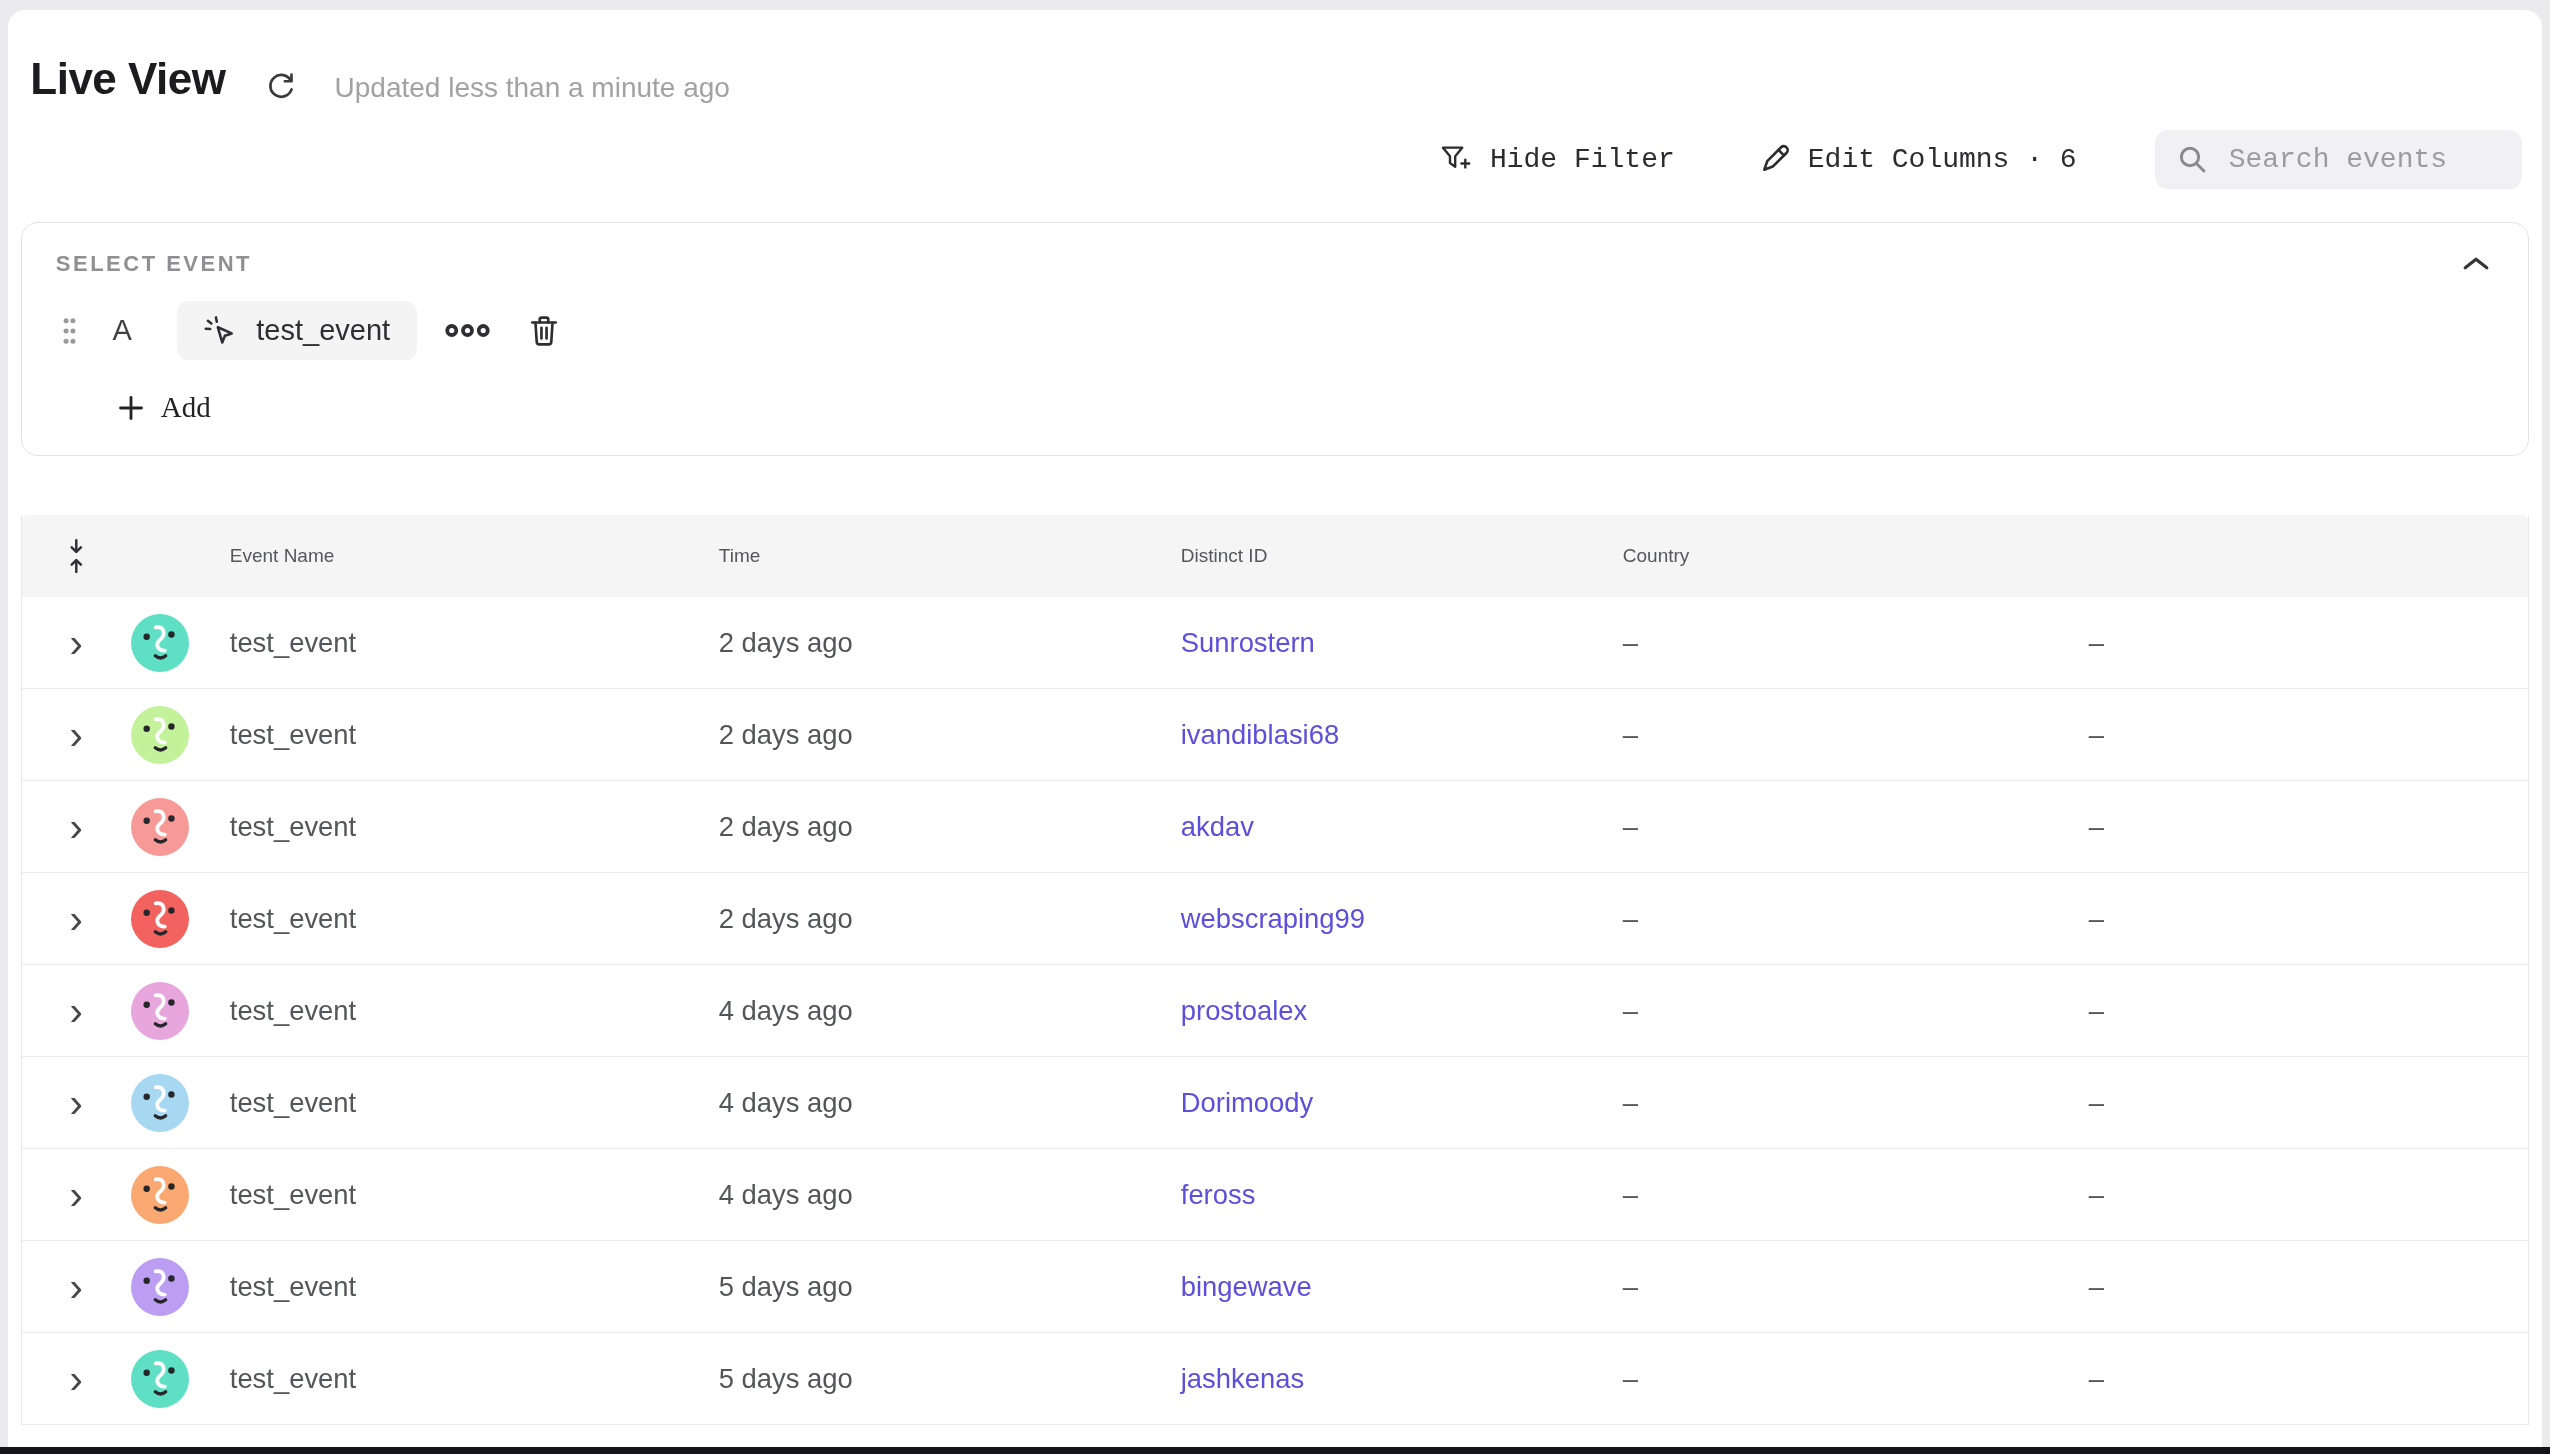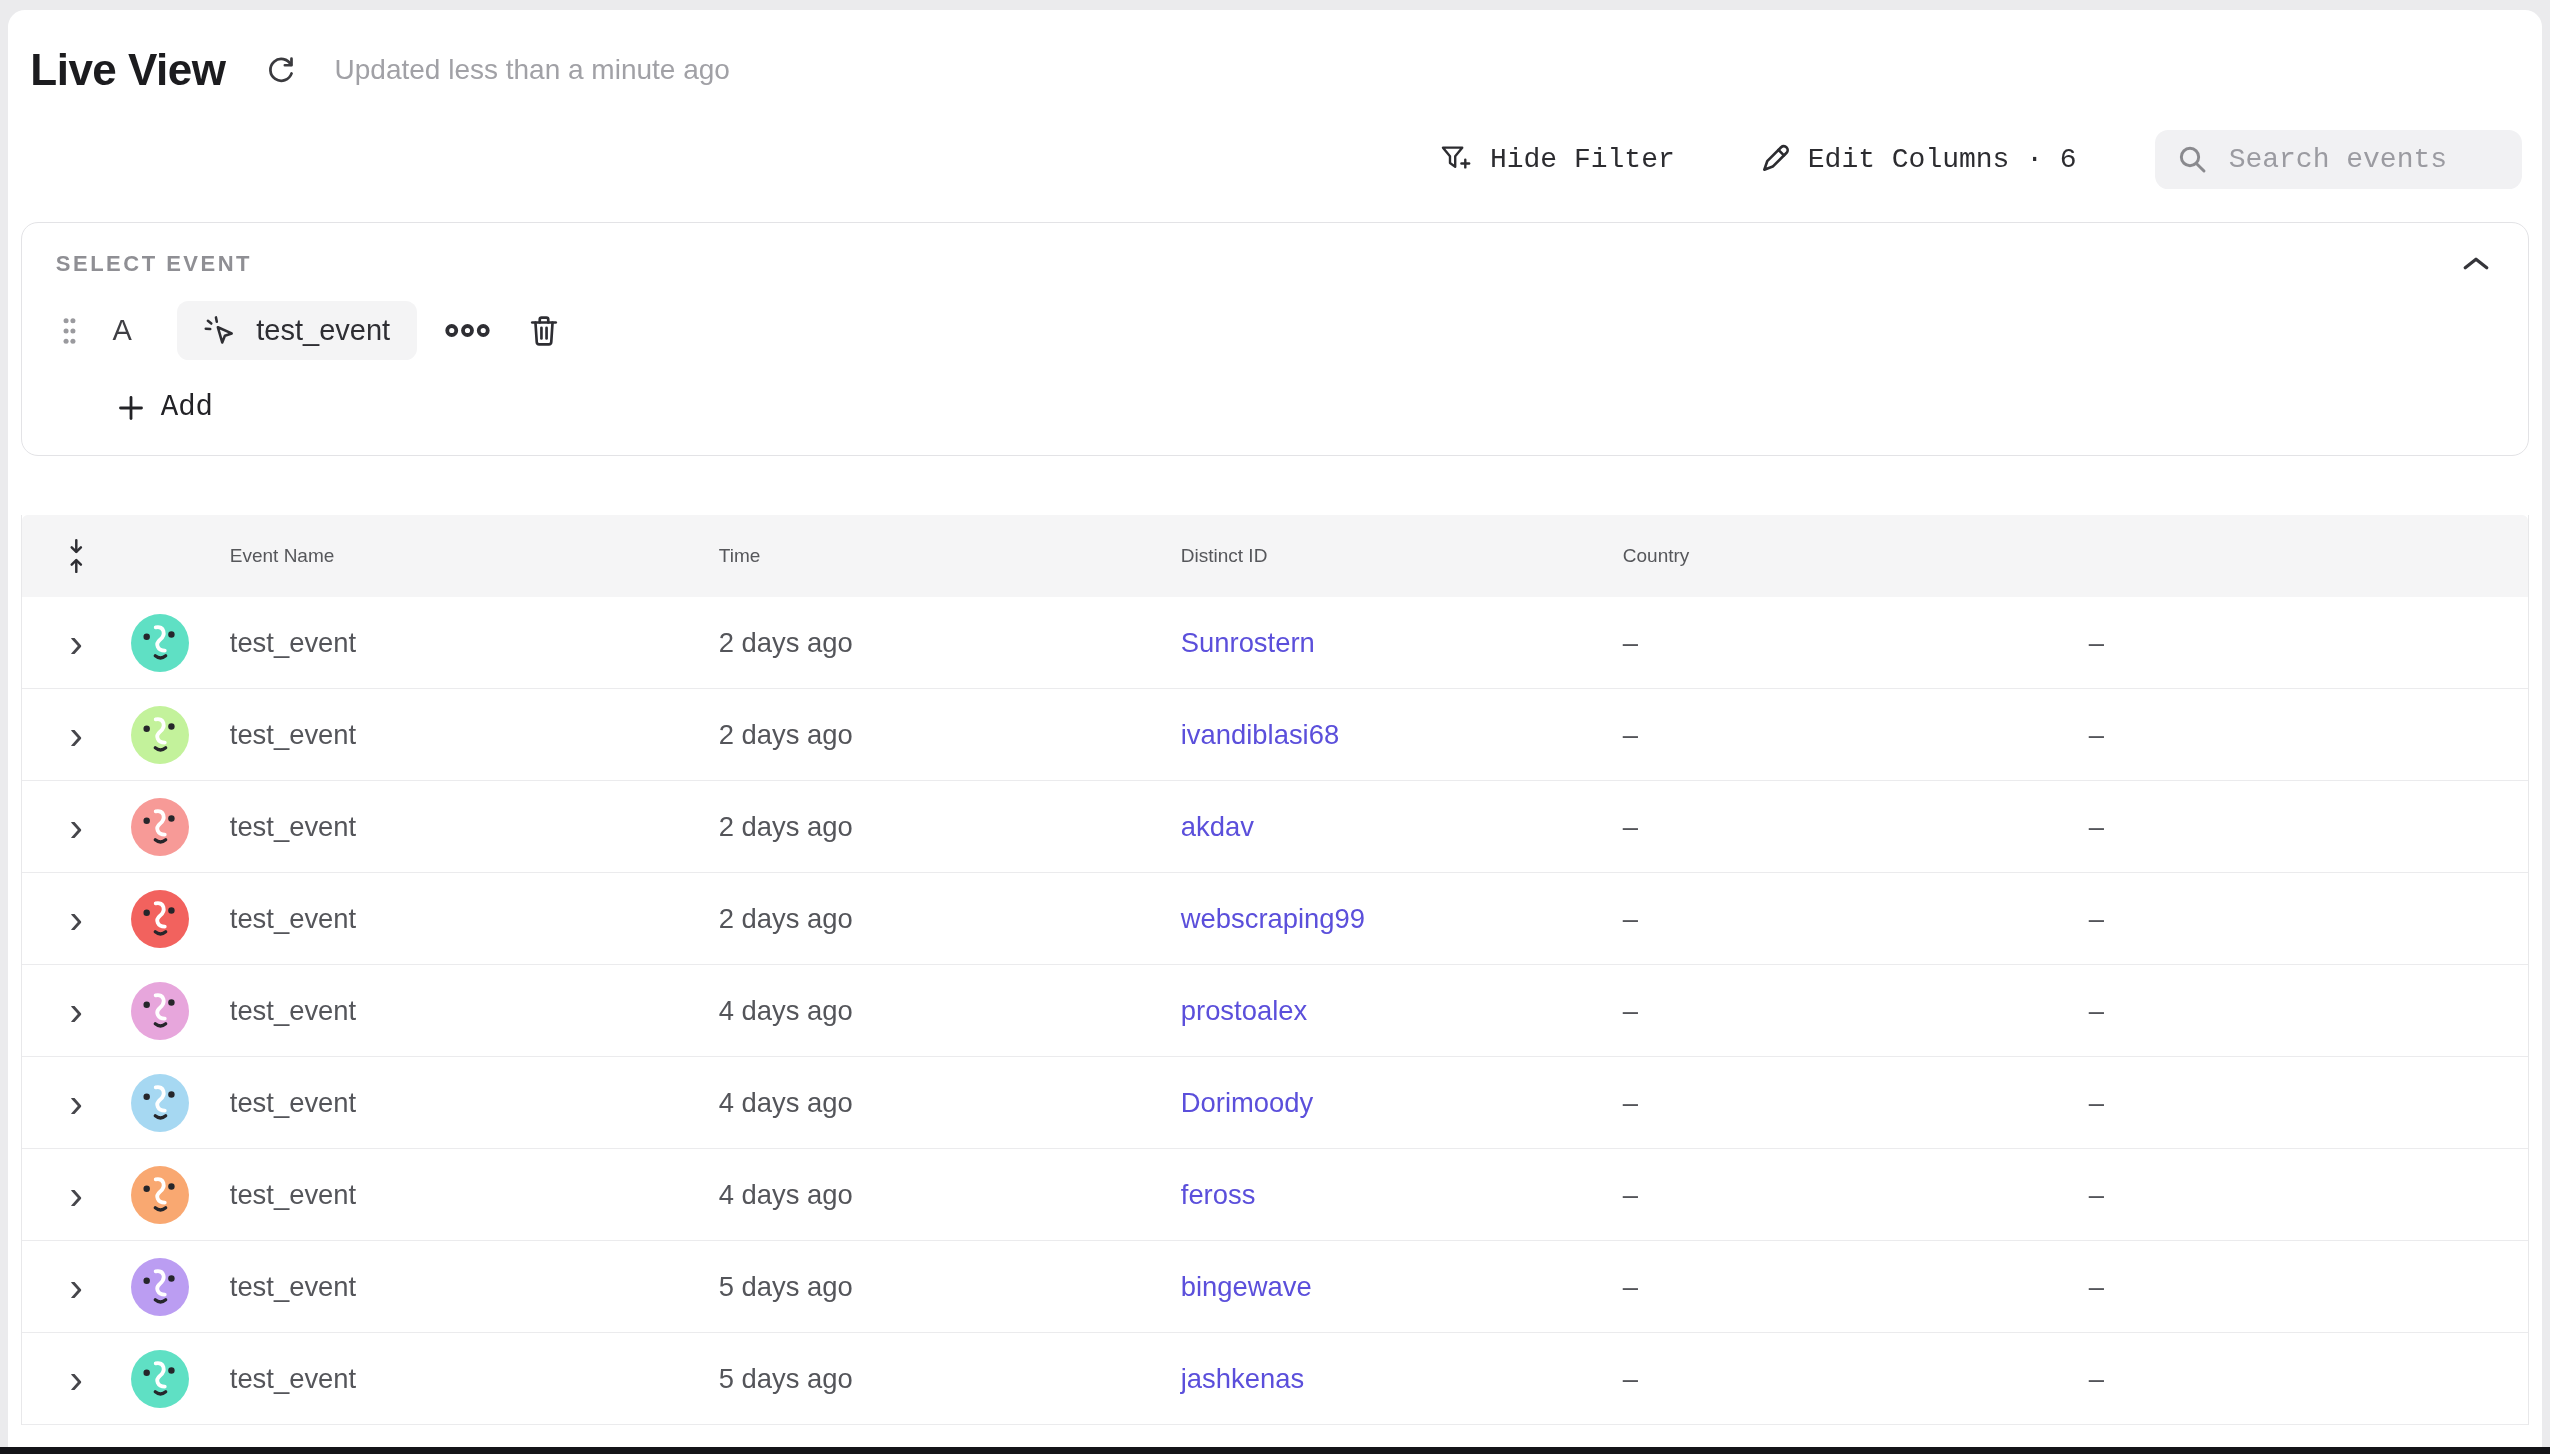--- a/index.html
+++ b/index.html
@@ -10,21 +10,21 @@
     font-family: "Liberation Sans", sans-serif;
     position: relative;
   }
   .card {
     position: absolute; left: 7.6px; top: 9.5px; right: 7.6px; bottom: 0;
     background: #ffffff;
     border-radius: 17px 17px 0 0;
     padding: 26.5px 13.2px 0 13.2px;
   }
   
-  .hdr { display:flex; align-items:center; gap:37px; padding-left:9.5px; height:68px; }
+  .hdr { display:flex; align-items:flex-end; gap:37px; padding-left:9.5px; height:68px; }
   .title { font-size:44px; font-weight:700; color:#1c1c1f; letter-spacing:-0.5px; }
   .icon-btn { display:inline-flex; align-items:center; justify-content:center; background:none; border:none; padding:0; cursor:pointer; }
   .updated { font-size:28px; color:#a1a1a6; }
   
   .toolbar { display:flex; justify-content:flex-end; align-items:center; gap:72px; margin-top:24.6px; padding-right:7.6px; height:61px; }
   .tb-btn { display:flex; align-items:center; gap:17px; font-size:28px; font-weight:500; color:#2c2c30; background:none; border:none; cursor:pointer; font-family:Liberation Mono, monospace; }
   .search {
     display:flex; align-items:center; gap:19px;
     width:367px; height:59px; background:#f1f1f3; border-radius:13.2px; padding:0 21px;
   }
@@ -44,21 +44,21 @@
   .letter { margin-left:34px; font-size:29px; font-weight:500; color:#3f3f44; }
   .event-pill {
     margin-left:45px; display:flex; align-items:center; gap:19px;
     background:#f4f4f5; border:none; border-radius:11.4px; height:59px; padding:0 26.5px;
     font-size:29px; font-weight:500; color:#2e2e33; cursor:pointer; font-family:inherit;
   }
   .more-btn { margin-left:28px; }
   .trash-btn { margin-left:38px; }
   .add-btn {
     margin-top:30px; margin-left:55px; display:inline-flex; align-items:center; gap:16px;
-    background:none; border:none; cursor:pointer; font-family:Liberation Mono, monospace;
+    background:none; border:none; cursor:pointer; font-family:Liberation Serif, serif;
     font-size:29px; font-weight:500; color:#222226;
   }
   .filters-sec {
     border-top:1.4px solid #ececee; height:76px; padding:0 34px;
     display:flex; align-items:center; justify-content:space-between;
   }
   
   .table { margin-top:59px; border-left:0.9px solid #e8e8ea; border-right:0.9px solid #e8e8ea; }
   .thead {
     height:82px; background:#f5f5f6; display:flex; align-items:center;

